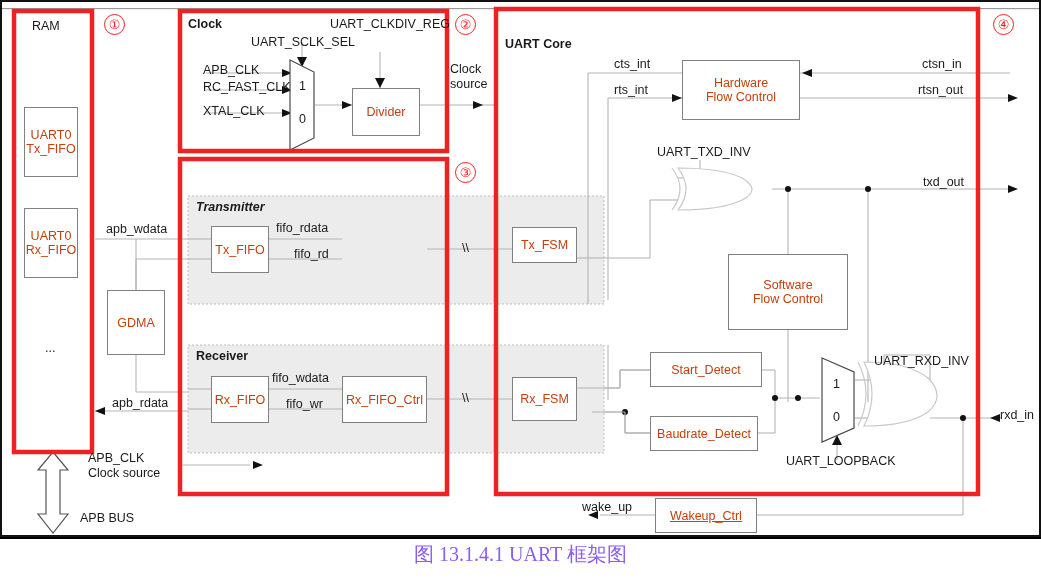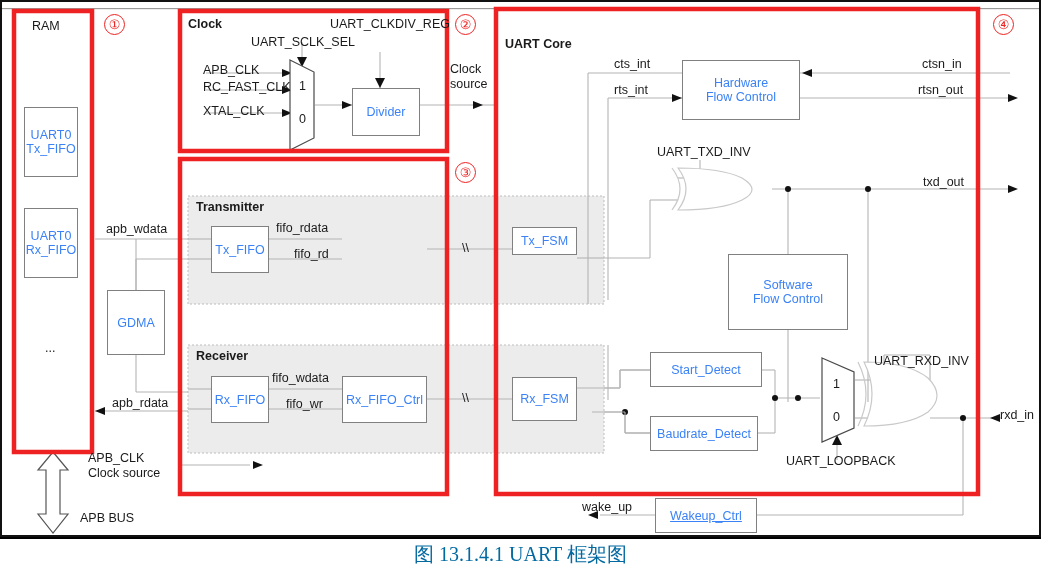--- a/index.html
+++ b/index.html
@@ -2,26 +2,26 @@
 <html><head>
 <meta charset="utf-8">
 <style>
   html,body{margin:0;padding:0;background:#ffffff;}
   body{font-family:"Liberation Sans",sans-serif;}
   #root{position:relative;width:1041px;height:579px;overflow:hidden;background:#fff;}
   #canvas{position:absolute;left:0;top:0;width:1041px;height:579px;}
   .lbl{position:absolute;font-family:"Liberation Sans",sans-serif;font-size:12.5px;color:#1a1a1a;white-space:pre;line-height:13px;}
   .lbl.b{font-weight:bold;}
   .blk{position:absolute;border:1px solid #808080;background:#ffffff;display:flex;align-items:center;justify-content:center;
-        font-size:12.5px;color:#3b82f6;text-align:center;line-height:14px;box-sizing:border-box;}
+        font-size:12.5px;color:#c2410c;text-align:center;line-height:14px;box-sizing:border-box;}
   .circnum{position:absolute;width:21px;height:21px;border:1.6px solid #ee2222;border-radius:50%;
            color:#ee2222;font-size:13px;display:flex;align-items:center;justify-content:center;
            font-family:"Liberation Serif",serif;box-sizing:border-box;}
   .caption{position:absolute;left:0;top:541px;width:1041px;text-align:center;
-           font-family:"Liberation Serif",serif;font-size:20px;color:#0369a1;}
+           font-family:"Liberation Serif",serif;font-size:20px;color:#8b5cf6;}
   .hr{position:absolute;left:0;top:537px;width:1041px;height:2px;background:#000;}
 </style>
 </head>
 <body>
 
 <div id="root">
 
   <svg id="canvas" viewBox="0 0 1041 579">
     <defs>
       <marker id="ar" markerWidth="9" markerHeight="9" refX="8" refY="3.2" orient="auto" markerUnits="userSpaceOnUse">
@@ -228,41 +228,41 @@
     <hr>
 
   <div class="circnum" style="left:104px;top:14px;">①</div>
   <div class="circnum" style="left:455px;top:14px;">②</div>
   <div class="circnum" style="left:455px;top:162px;">③</div>
   <div class="circnum" style="left:993px;top:14px;">④</div>
 
   <div class="lbl" style="left:32px;top:20px;">RAM</div>
   <div class="lbl b" style="left:188px;top:18px;">Clock</div>
   <div class="lbl b" style="left:505px;top:18px;margin-top:20px;">UART Core</div>
-  <div class="lbl b" style="left:196px;top:201px;">Transmitter</div>
+  <div class="lbl b" style="left:196px;top:201px;font-style:italic;">Transmitter</div>
   <div class="lbl b" style="left:196px;top:350px;">Receiver</div>
 
   <div class="blk" style="left:24px;top:107px;width:54px;height:70px;">
     <span style="white-space:pre-line;">UART0
 Tx_FIFO</span>
   </div>
   <div class="blk" style="left:24px;top:208px;width:54px;height:70px;">
     <span style="white-space:pre-line;">UART0
 Rx_FIFO</span>
   </div>
   <div class="lbl" style="left:45px;top:342px;">...</div>
 
   <div class="blk" style="left:352px;top:88px;width:68px;height:48px;">Divider</div>
   <div class="blk" style="left:107px;top:290px;width:58px;height:65px;">GDMA</div>
 
   <div class="blk" style="left:211px;top:226px;width:58px;height:47px;">Tx_FIFO</div>
   <div class="blk" style="left:211px;top:376px;width:58px;height:47px;">Rx_FIFO</div>
   <div class="blk" style="left:342px;top:376px;width:85px;height:47px;">Rx_FIFO_Ctrl</div>
 
-  <div class="blk" style="left:512px;top:227px;width:65px;height:28px;">Tx_FSM</div>
+  <div class="blk" style="left:512px;top:227px;width:65px;height:36px;">Tx_FSM</div>
   <div class="blk" style="left:512px;top:377px;width:65px;height:44px;">Rx_FSM</div>
 
   <div class="blk" style="left:682px;top:60px;width:118px;height:60px;">
     <span style="white-space:pre-line;">Hardware
 Flow Control</span>
   </div>
   <div class="blk" style="left:728px;top:254px;width:120px;height:76px;">
     <span style="white-space:pre-line;">Software
 Flow Control</span>
   </div>

